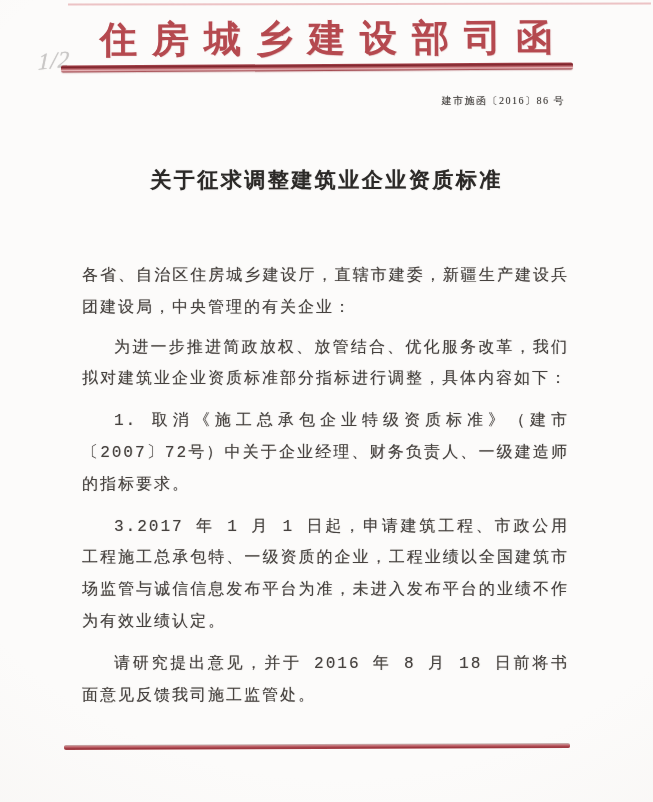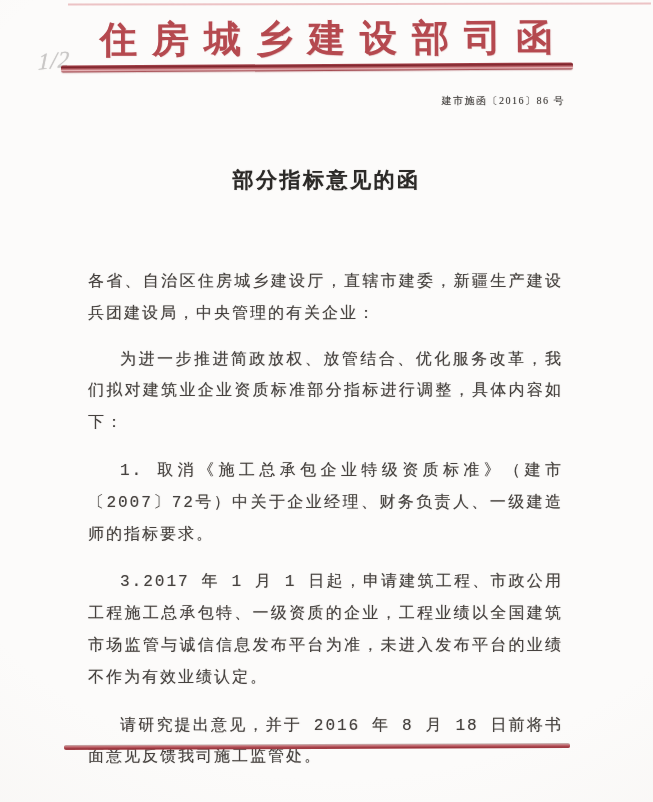--- a/index.html
+++ b/index.html
@@ -98,21 +98,21 @@
     left: 72px;
     width: 507px;
     font-size: 16px;
     line-height: 31.8px;
     color: #46423f;
     letter-spacing: 2px;
     text-align: justify;
     text-justify: inter-character;
     text-shadow: 0.3px 0.3px 0.9px rgba(95,90,86,.5);
   }
-  .body-text p { margin: 16px; }
+  .body-text p { margin: 10px; }
   .body-text p.indent { text-indent: 2em; font-family: Liberation Mono, monospace; }
 
   .footer-divider {
     position: absolute;
     top: 744px;
     left: 64px;
     width: 506px;
     height: 5px;
     background: linear-gradient(180deg,
       #c6b9b6 0%, #c2666d 40%, #9a353d 78%, #a8454c 100%);
@@ -129,21 +129,21 @@
 
   <div class="top-edge-line"></div>
 
   <div class="letterhead">住房城乡建设部司函</div>
 
   <div class="header-divider"></div>
 
   <div class="doc-number">建市施函〔2016〕86 号</div>
 
   <div class="doc-title">
-    <div>部分指标意见的函</div>
+    <div>关于征求调整建筑业企业资质标准</div>
   </div>
 
   <div class="body-text">
     <p class="para">各省、自治区住房城乡建设厅，直辖市建委，新疆生产建设兵团建设局，中央管理的有关企业：</p>
     <p class="para indent">为进一步推进简政放权、放管结合、优化服务改革，我们拟对建筑业企业资质标准部分指标进行调整，具体内容如下：</p>
     <p class="para indent">1. 取消《施工总承包企业特级资质标准》（建市〔2007〕72号）中关于企业经理、财务负责人、一级建造师的指标要求。</p>
     <p class="para indent">3.2017 年 1 月 1 日起，申请建筑工程、市政公用工程施工总承包特、一级资质的企业，工程业绩以全国建筑市场监管与诚信信息发布平台为准，未进入发布平台的业绩不作为有效业绩认定。</p>
     <p class="para indent">请研究提出意见，并于 2016 年 8 月 18 日前将书面意见反馈我司施工监管处。</p>
   </div>
 

